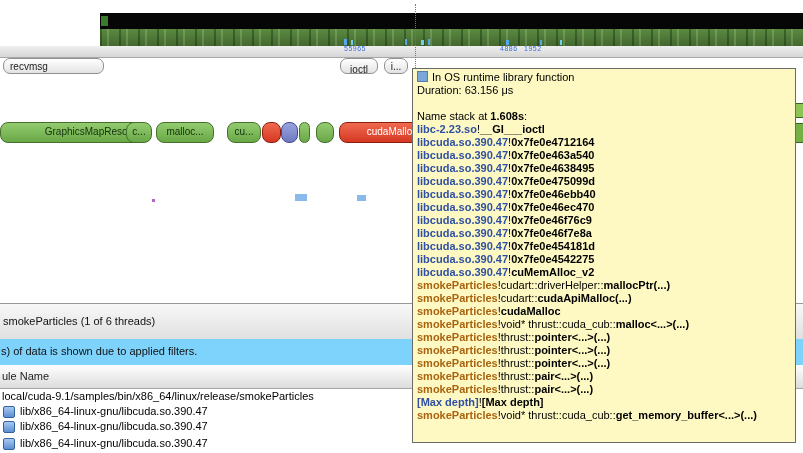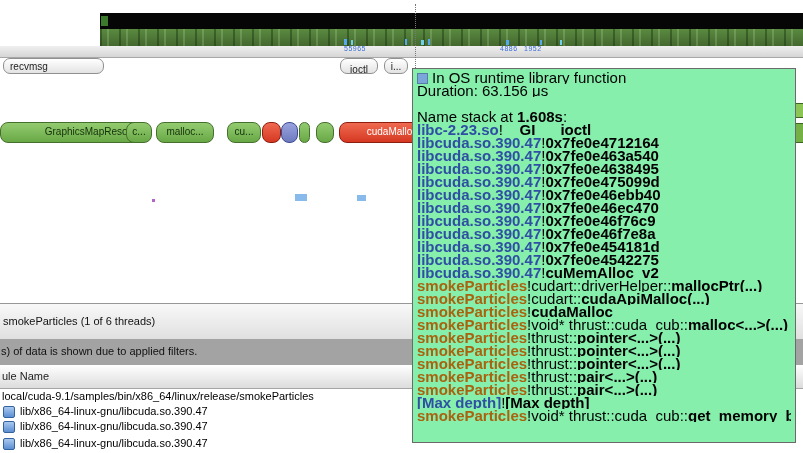--- a/index.html
+++ b/index.html
@@ -32,32 +32,32 @@
   .seg.green{background:linear-gradient(#93cc70,#69a846);border-color:#45702b;color:#14300a}
   .seg.red{background:linear-gradient(#ef6a50,#d63822);border-color:#8e1d10;color:#fff}
   .seg.blue{background:linear-gradient(#99a3de,#6d7abf);border-color:#3d4a92;color:#fff}
 
   .decor{position:absolute}
   .decor.rb{border:1px solid #3c6424}
 
   
   #band1{left:0;top:303px;width:803px;height:35px;background:linear-gradient(#f8f8f8,#e0e0e0);
     border-top:1px solid #979797;border-bottom:1px solid #bdbdbd;font-size:11px;line-height:34px;color:#111;padding-left:3px}
-  #band2{left:0;top:339px;width:803px;height:26px;background:#a3a3a3;border-bottom:1px solid #d0d0d0;
+  #band2{left:0;top:339px;width:803px;height:26px;background:#7dd3fc;border-bottom:1px solid #d0d0d0;
     font-size:11px;line-height:25px;color:#111;padding-left:1px}
   #thead{left:0;top:365px;width:803px;height:23px;background:linear-gradient(#ffffff,#dcdcdc);
     border-bottom:1px solid #a5a5a5;font-size:11px;line-height:22px;color:#222;padding-left:2px}
   .trow{position:absolute;left:0;width:803px;height:15px;font-size:11px;line-height:15px;color:#000;
     white-space:nowrap;padding-left:2px;overflow:hidden}
   .licon{display:inline-block;width:10px;height:10px;margin:2px 5px 0 1px;vertical-align:top;
     background:linear-gradient(#a9c9f0,#5b8ed2);border:1px solid #33639e;border-radius:2px}
 
   
-  #tooltip{left:412px;top:68px;width:374px;height:369px;background:#86efac;border:1px solid #6a6a6a;
-    padding:2px 4px;font-size:15px;color:#000;z-index:10}
+  #tooltip{left:412px;top:68px;width:374px;height:369px;background:#fef9c3;border:1px solid #6a6a6a;
+    padding:2px 4px;font-size:11px;color:#000;z-index:10}
   #tooltip .line{height:13px;line-height:13px;white-space:nowrap;overflow:hidden}
   #tt-sq{display:inline-block;width:9px;height:9px;background:#7ba6d9;border:1px solid #567da8;
     margin-right:4px;vertical-align:-1px}
   .frame{height:13px;line-height:13px;white-space:nowrap;overflow:hidden}
   .frame .mod,.frame .fn{font-weight:bold}
   .mod-blue{color:#2e4fa3}
   .mod-orange{color:#a9630f}
 </style>
 </head>
 <body>

